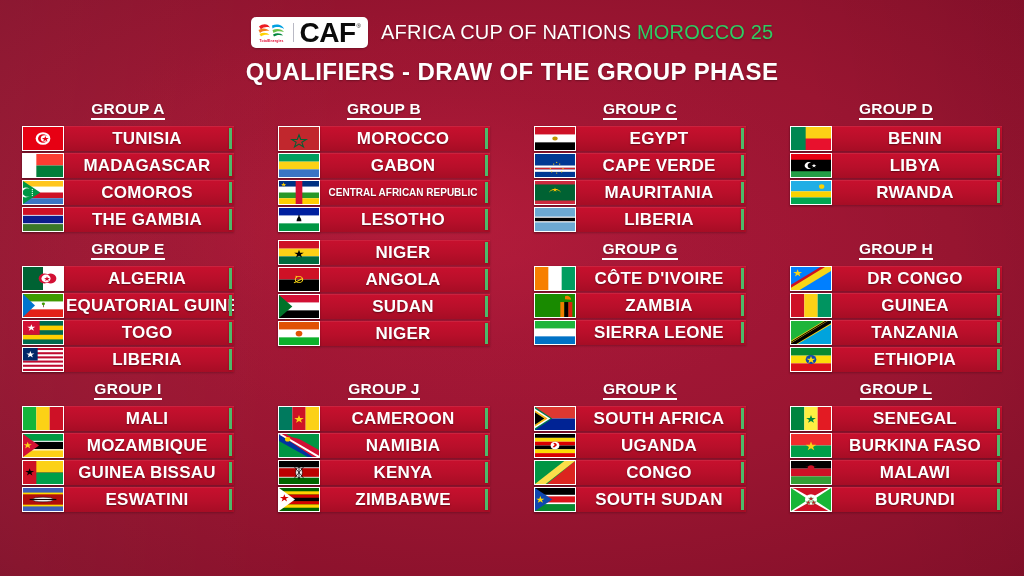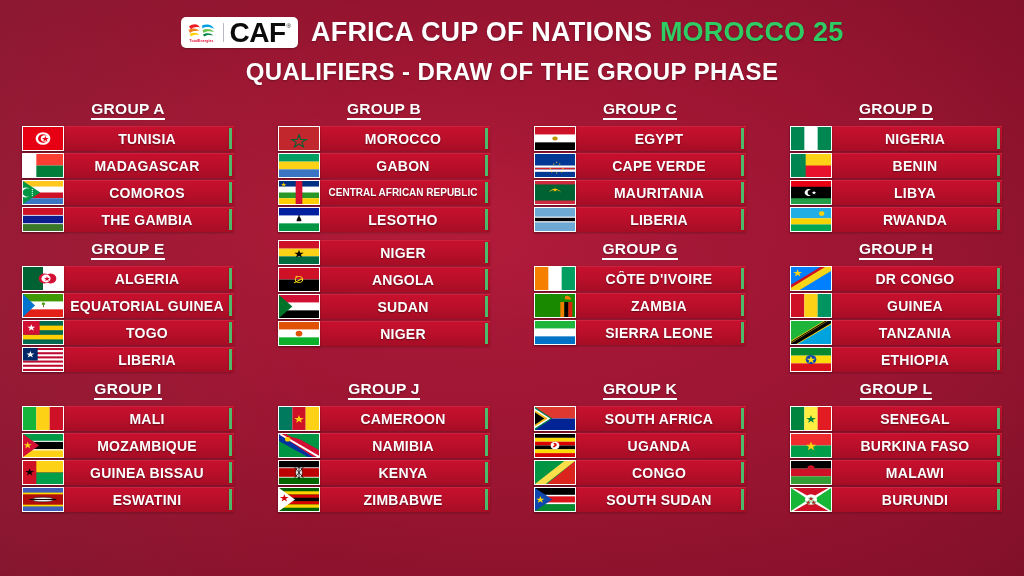--- a/index.html
+++ b/index.html
@@ -46,21 +46,21 @@
   .logo-div { width:1px; height:19px; background:#b9b9c4; }
   .caf-lock { display:flex; align-items:flex-start; }
   .caf-text {
     font-size:28px; font-weight:bold; color:#0b0b0b;
     letter-spacing:-0.5px; line-height:24px;
     font-family:"Liberation Sans", sans-serif;
   }
   .caf-r { font-size:6px; color:#0b0b0b; margin-top:2px; margin-left:1px; }
 
   .main-title {
-    font-size:27px; font-weight:bold; color:#ffffff;
+    font-size:20px; font-weight:normal; color:#ffffff;
     letter-spacing:0.2px; white-space:nowrap;
     text-shadow:0 1px 2px rgba(0,0,0,0.30);
   }
   .main-title .host { color:#2ecc63; }
   .subtitle {
     margin-top:10px;
     font-size:24px; font-weight:bold; color:#ffffff;
     letter-spacing:0.4px;
     text-shadow:0 1px 2px rgba(0,0,0,0.30);
   }
@@ -100,21 +100,21 @@
     border:1.5px solid #ffffff;
     background:#fff;
     overflow:hidden;
     position:relative;
     box-shadow:0 1px 2px rgba(0,0,0,0.3);
   }
   .flag-wrap svg { display:block; width:100%; height:100%; }
   .team-name {
     flex:1 1 auto;
     text-align:center;
-    font-size:14px; font-weight:bold; color:#ffffff;
+    font-size:17px; font-weight:bold; color:#ffffff;
     letter-spacing:0.25px;
     text-shadow:0 1px 1.5px rgba(0,0,0,0.45);
     padding:0 6px 0 2px;
     white-space:nowrap; overflow:hidden;
   }
   .accent {
     position:absolute; right:2px; top:2px; bottom:2px;
     width:3.5px;
     background:#4eb96a;
     box-shadow:0 0 2px rgba(0,0,0,0.3);
@@ -334,31 +334,20 @@
             <div class="accent"></div>
           </div>
         </div>
       </div>
       <div class="group">
         <div class="group-title"><span>GROUP D</span></div>
         <div class="rows">
           <div class="row">
             <div class="flag-wrap">
               <svg viewBox="0 0 60 40" preserveAspectRatio="none">
-                <rect width="60" height="40" fill="#fff"></rect>
-                <rect width="20" height="40" fill="#008751"></rect>
-                <rect x="40" width="20" height="40" fill="#008751"></rect>
-              </svg>
-            </div>
-            <div class="team-name">NIGERIA</div>
-            <div class="accent"></div>
-          </div>
-          <div class="row">
-            <div class="flag-wrap">
-              <svg viewBox="0 0 60 40" preserveAspectRatio="none">
                 <rect width="60" height="40" fill="#fcd116"></rect>
                 <rect y="20" width="60" height="20" fill="#e8112d"></rect>
                 <rect width="22" height="40" fill="#008751"></rect>
               </svg>
             </div>
             <div class="team-name">BENIN</div>
             <div class="accent"></div>
           </div>
           <div class="row">
             <div class="flag-wrap">

